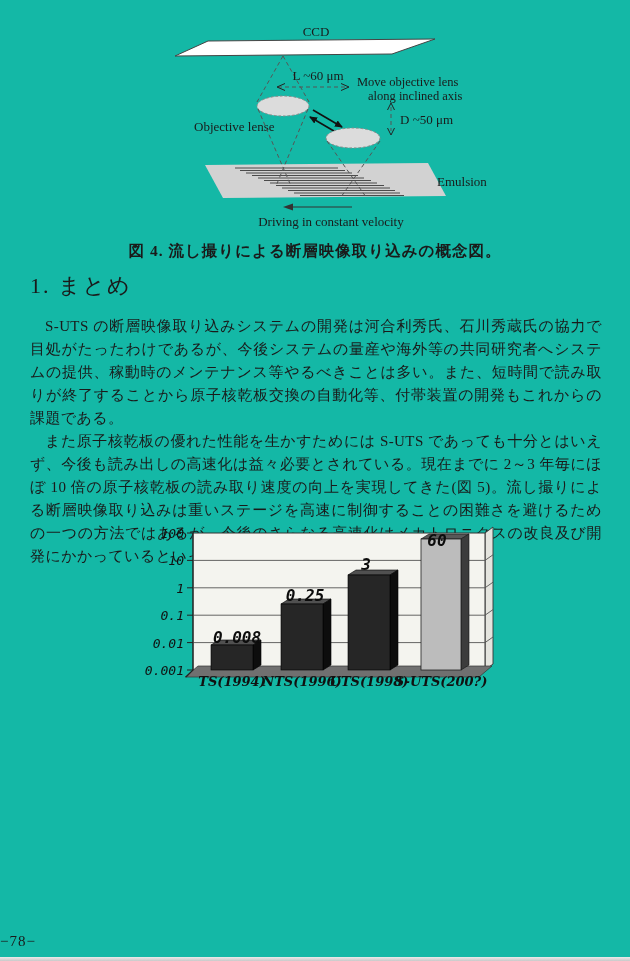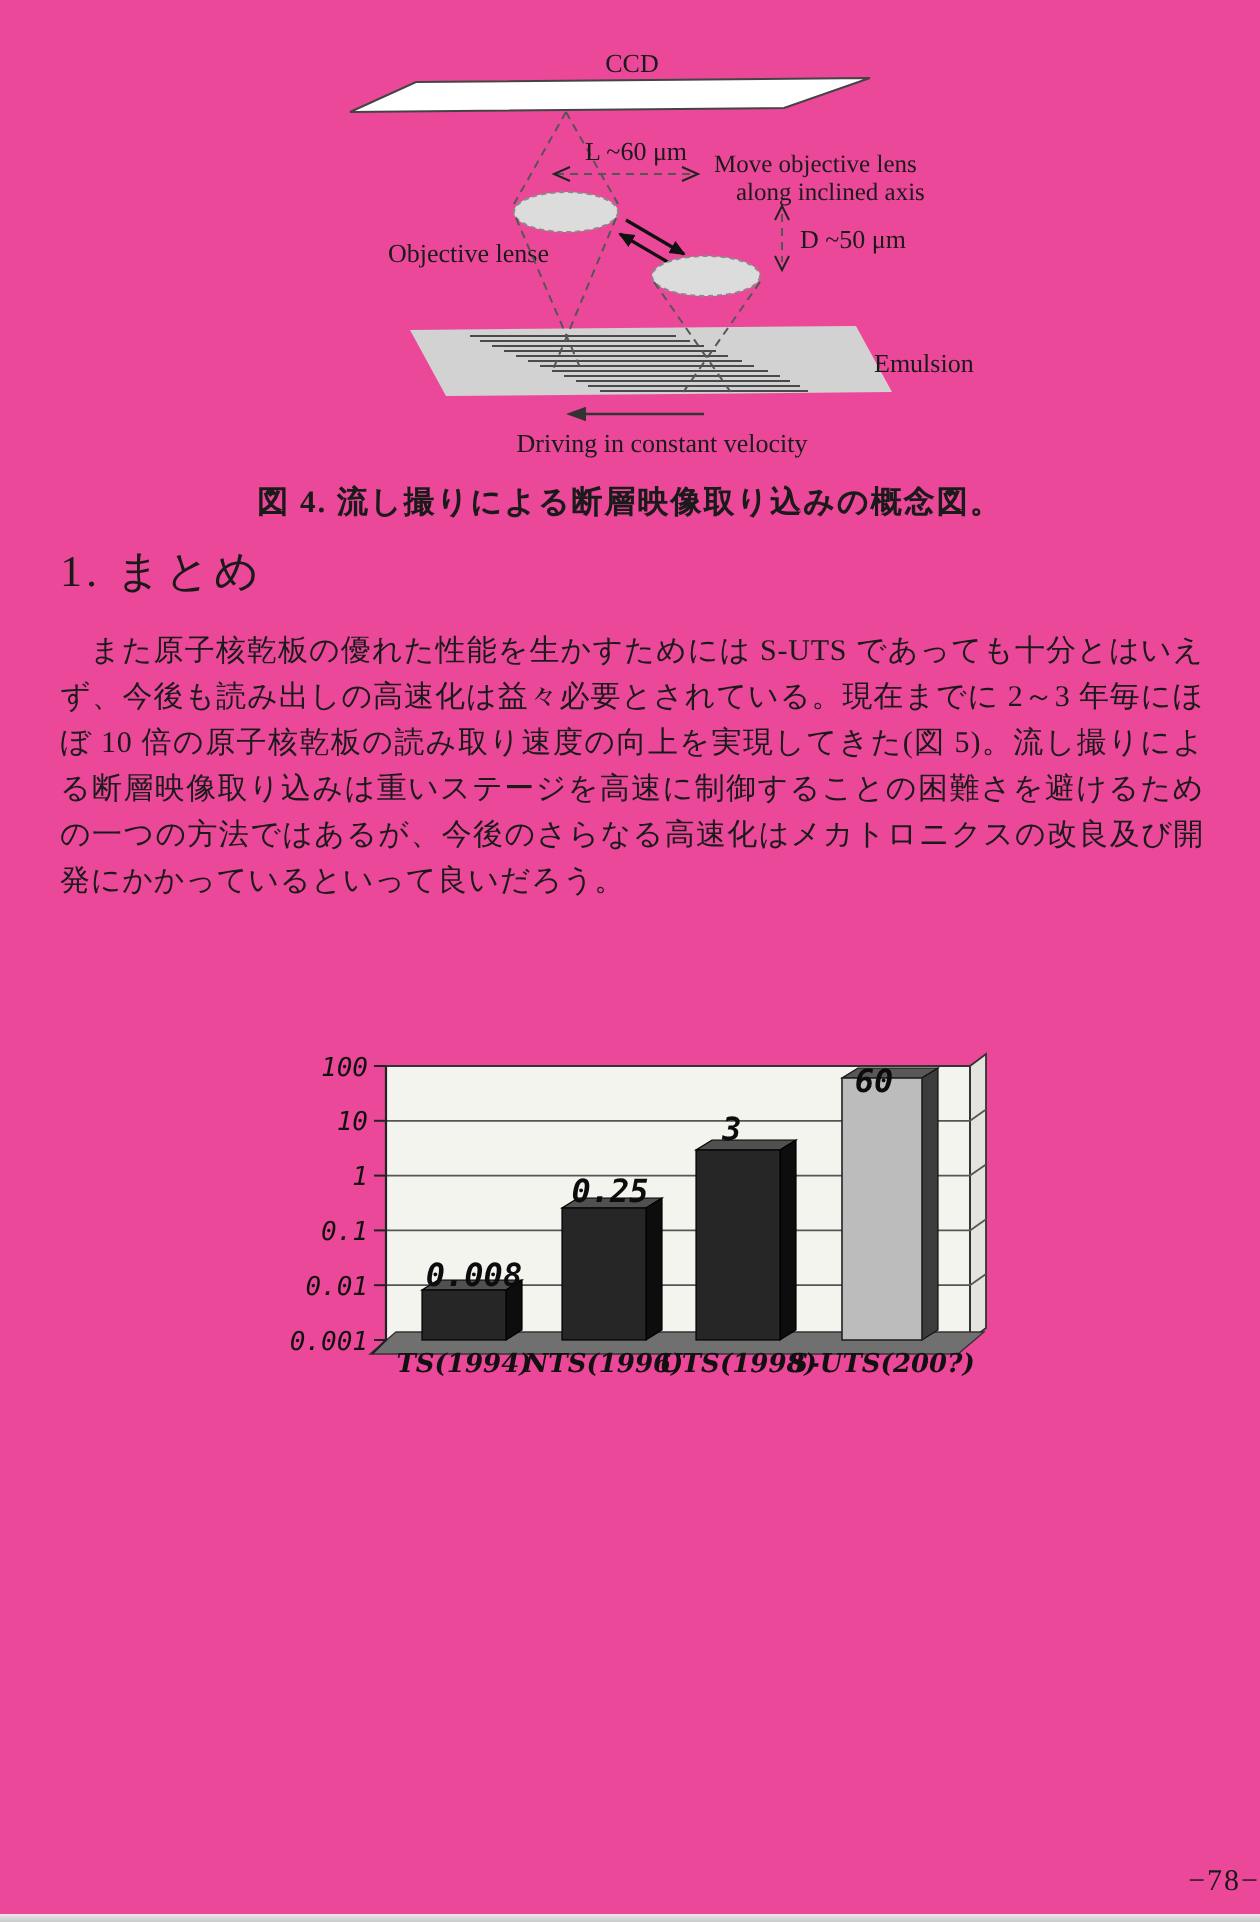--- a/index.html
+++ b/index.html
@@ -1,18 +1,18 @@
 <!DOCTYPE html>
 <html><head>
 <meta charset="utf-8">
 <style>
   html,body { margin:0; padding:0; background:#9a9a9a; }
   .page {
     position:relative; width:630px; height:961px; margin:0 auto;
-    background:#ec4899; overflow:hidden;
+    background:#14b8a6; overflow:hidden;
     font-family:"Liberation Serif","DejaVu Serif",serif;
     color:#1a1a1a;
   }
   .fig4-svg { position:absolute; left:0; top:0; }
   .fig5-svg { position:absolute; left:0; top:0; }
   .fig4-caption {
     position:absolute; left:0; top:241px; width:100%;
     text-align:center; font-size:15.5px; font-weight:bold; letter-spacing:1px;
   }
   .section-heading {
@@ -24,21 +24,21 @@
     font-size:15px; line-height:23px; text-align:justify;
     letter-spacing:0.4px;
   }
   .body-text p { margin:0; text-indent:1em; }
   .fig5-caption {
     position:absolute; left:30px; top:704px; width:580px;
     font-size:15px; font-weight:bold; letter-spacing:0.5px;
   }
   .page-number {
     position:absolute; left:0; top:933px; width:100%;
-    text-align:right; font-size:15px; letter-spacing:1px;
+    text-align:left; font-size:15px; letter-spacing:1px;
   }
   .scan-edge {
     position:absolute; left:0; bottom:0; width:100%; height:4px;
     background:linear-gradient(#eaeaea,#c9c9c9);
   }
   
   .dlabel  { font:13px "Liberation Serif","DejaVu Serif",serif; fill:#1a1a1a; }
   .dlabel2 { font:12.5px "Liberation Serif","DejaVu Serif",serif; fill:#1a1a1a; }
   .ytick  { font:italic 13px "DejaVu Sans Mono",monospace; fill:#111; }
   .vlabel { font:italic bold 16px "DejaVu Sans Mono",monospace; fill:#0c0c0c; }
@@ -110,20 +110,21 @@
     <line x1="292" y1="207" x2="352" y2="207" stroke="#333" stroke-width="1.2"></line>
     <path d="M283,207 L293,203.4 L293,210.6 Z" fill="#333"></path>
     <text class="dlabel" x="331" y="226" text-anchor="middle">Driving in constant velocity</text>
   </svg>
 
   <div class="fig4-caption">図 4. 流し撮りによる断層映像取り込みの概念図。</div>
 
   <h2 class="section-heading">1. まとめ</h2>
 
   <div class="body-text">
+    <p>S-UTS の断層映像取り込みシステムの開発は河合利秀氏、石川秀蔵氏の協力で目処がたったわけであるが、今後システムの量産や海外等の共同研究者へシステムの提供、稼動時のメンテナンス等やるべきことは多い。また、短時間で読み取りが終了することから原子核乾板交換の自動化等、付帯装置の開発もこれからの課題である。</p>
     <p>また原子核乾板の優れた性能を生かすためには S-UTS であっても十分とはいえず、今後も読み出しの高速化は益々必要とされている。現在までに 2～3 年毎にほぼ 10 倍の原子核乾板の読み取り速度の向上を実現してきた(図 5)。流し撮りによる断層映像取り込みは重いステージを高速に制御することの困難さを避けるための一つの方法ではあるが、今後のさらなる高速化はメカトロニクスの改良及び開発にかかっているといって良いだろう。</p>
   </div>
 
   <svg class="fig5-svg" style="top:520px;" width="630" height="185" viewBox="0 520 630 185">
 
     <path d="M485,533 L493,527 L493,664 L485,670 Z" fill="#e4e4de" stroke="#333" stroke-width="0.9"></path>
 
     <rect x="193" y="533" width="292" height="137" fill="#f4f4ef" stroke="#333" stroke-width="1"></rect>
 
     <g class="grid">

